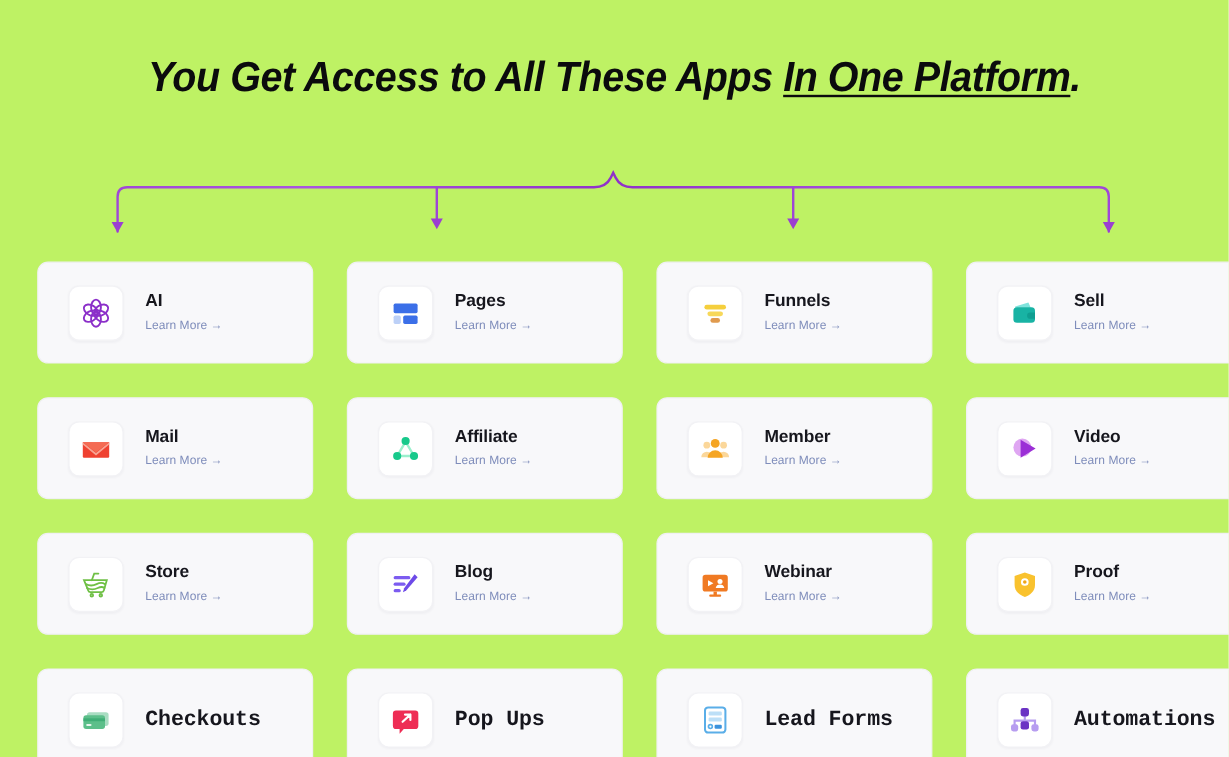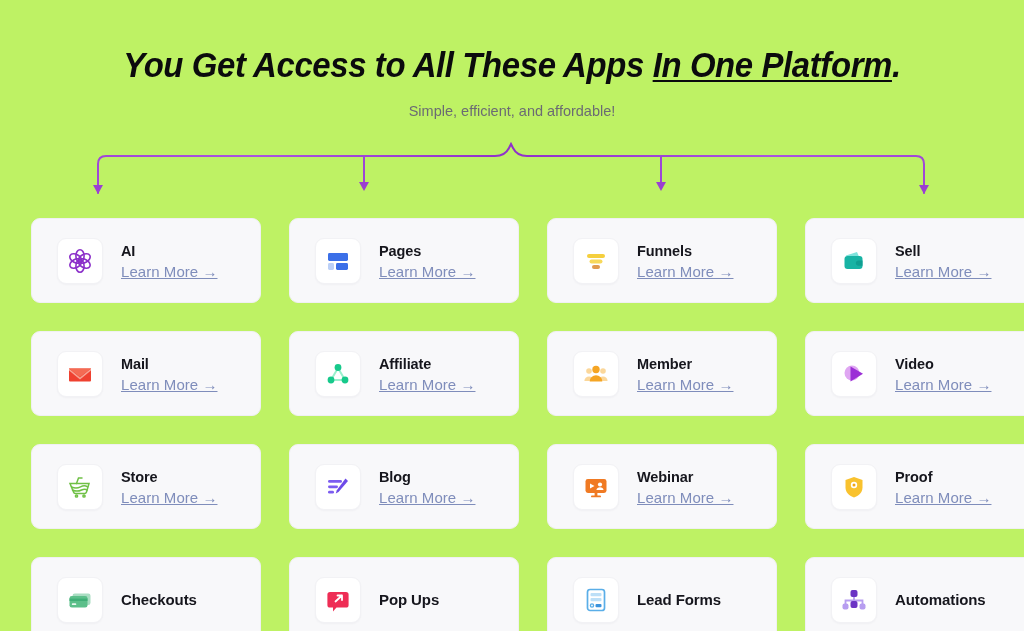--- a/index.html
+++ b/index.html
@@ -100,39 +100,37 @@
   }
   .card-title {
     font-size: 14.5px;
     font-weight: 700;
     color: #16161d;
     letter-spacing: -0.1px;
     line-height: 18px;
   }
   .card-link {
     margin-top: 4px;
-    font-size: 15px;
+    font-size: 10px;
     font-weight: 400;
     color: #7f8dbb;
     line-height: 15px;
     letter-spacing: 0.05px;
     cursor: pointer;
-    text-decoration: underline;
   }
   .card.no-link .card-text { justify-content: center; }
-  .card.no-link .card-title { font-size: 15px; }
+  .card.no-link .card-title { font-size: 18px; font-family: Liberation Mono, monospace; }
 </style>
 </head>
 <body>
 
 <div class="page">
 
   <div class="header">
     <div class="headline"><span>You Get Access to All These Apps </span><span class="underlined">In One Platform</span><span>.</span></div>
-    <div class="subhead">Simple, efficient, and affordable!</div>
   </div>
 
   <div class="connector">
     <svg width="1024" height="72" viewBox="0 0 1024 72" fill="none" xmlns="http://www.w3.org/2000/svg">
       <defs>
         <linearGradient id="braceGrad" x1="0" y1="0" x2="1024" y2="0" gradientUnits="userSpaceOnUse">
           <stop offset="0" stop-color="#9b3fd1"></stop>
           <stop offset="0.25" stop-color="#a855e0"></stop>
           <stop offset="0.5" stop-color="#8f31c9"></stop>
           <stop offset="0.75" stop-color="#a855e0"></stop>

